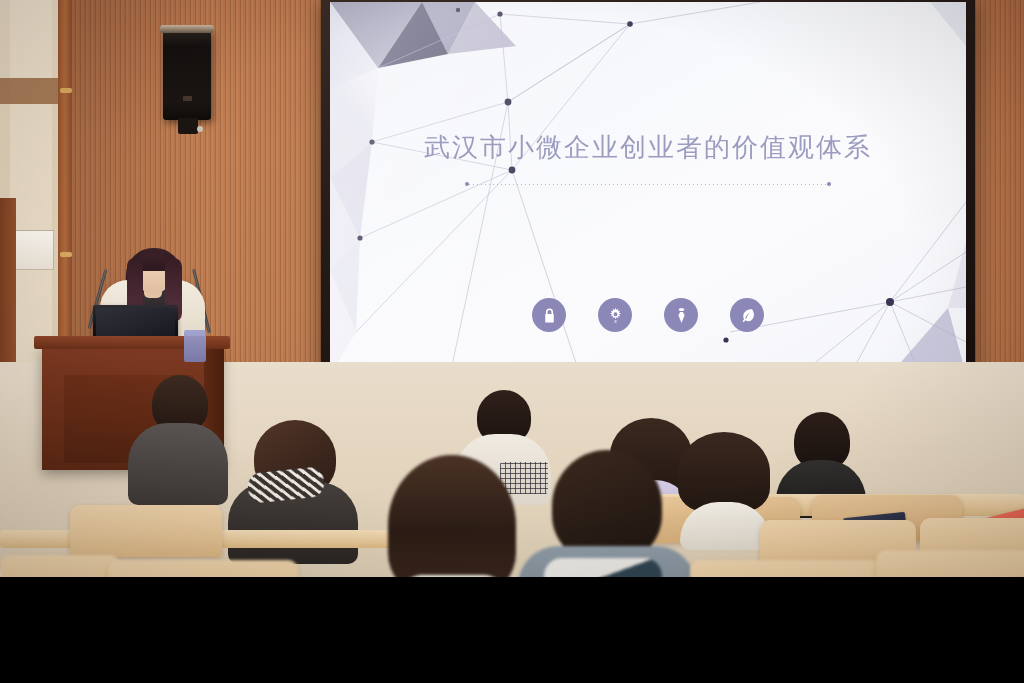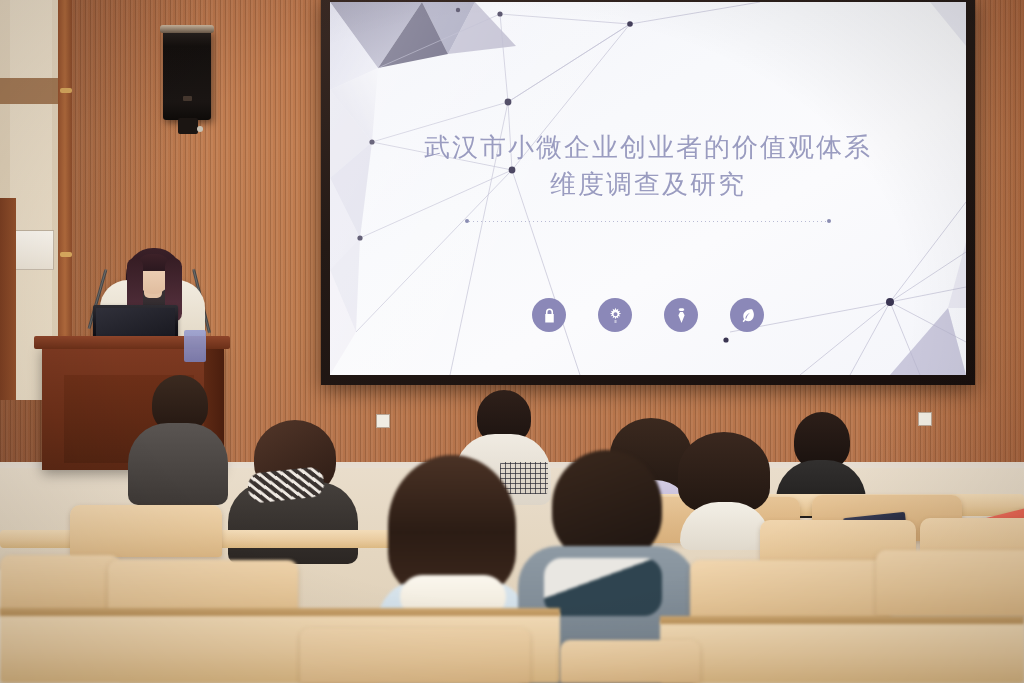--- a/index.html
+++ b/index.html
@@ -4,21 +4,21 @@
 <title>Lecture Hall Presentation</title>
 <style>
   * { margin:0; padding:0; box-sizing:border-box; }
   html,body { background:#000; }
   body {
     font-family:"Liberation Sans", sans-serif;
     display:flex; align-items:flex-start; justify-content:flex-start;
   }
   #scene {
     position:relative;
-    width:1024px; height:683px;
+    width:1024px; height:577px;
     overflow:hidden;
     background:#7f1d1d;
   }
 
   
   .wall-wood {
     position:absolute; left:0; top:0; width:1024px; height:470px;
     background:
       repeating-linear-gradient(90deg,
         rgba(0,0,0,0.13) 0px, rgba(0,0,0,0.13) 1px,
@@ -397,21 +397,20 @@
           <circle cx="42" cy="140" r="2.6"></circle>
           <circle cx="30" cy="236" r="2.6"></circle>
           <circle cx="560" cy="300" r="4"></circle>
           <circle cx="396" cy="338" r="2.6"></circle>
           <circle cx="128" cy="8" r="2.2"></circle>
         </g>
       </svg>
 
       <div class="slide-text">
         <div class="slide-title">武汉市小微企业创业者的价值观体系</div>
-        <div class="slide-title">维度调查及研究</div>
         <div class="slide-divider">
           <span class="ddot"></span>
           <span class="dline"></span>
           <span class="ddot"></span>
         </div>
       </div>
 
       <div class="icon-row">
         <div class="icon-badge" style="background:#8b88b8;">
           <svg viewBox="0 0 24 24">

